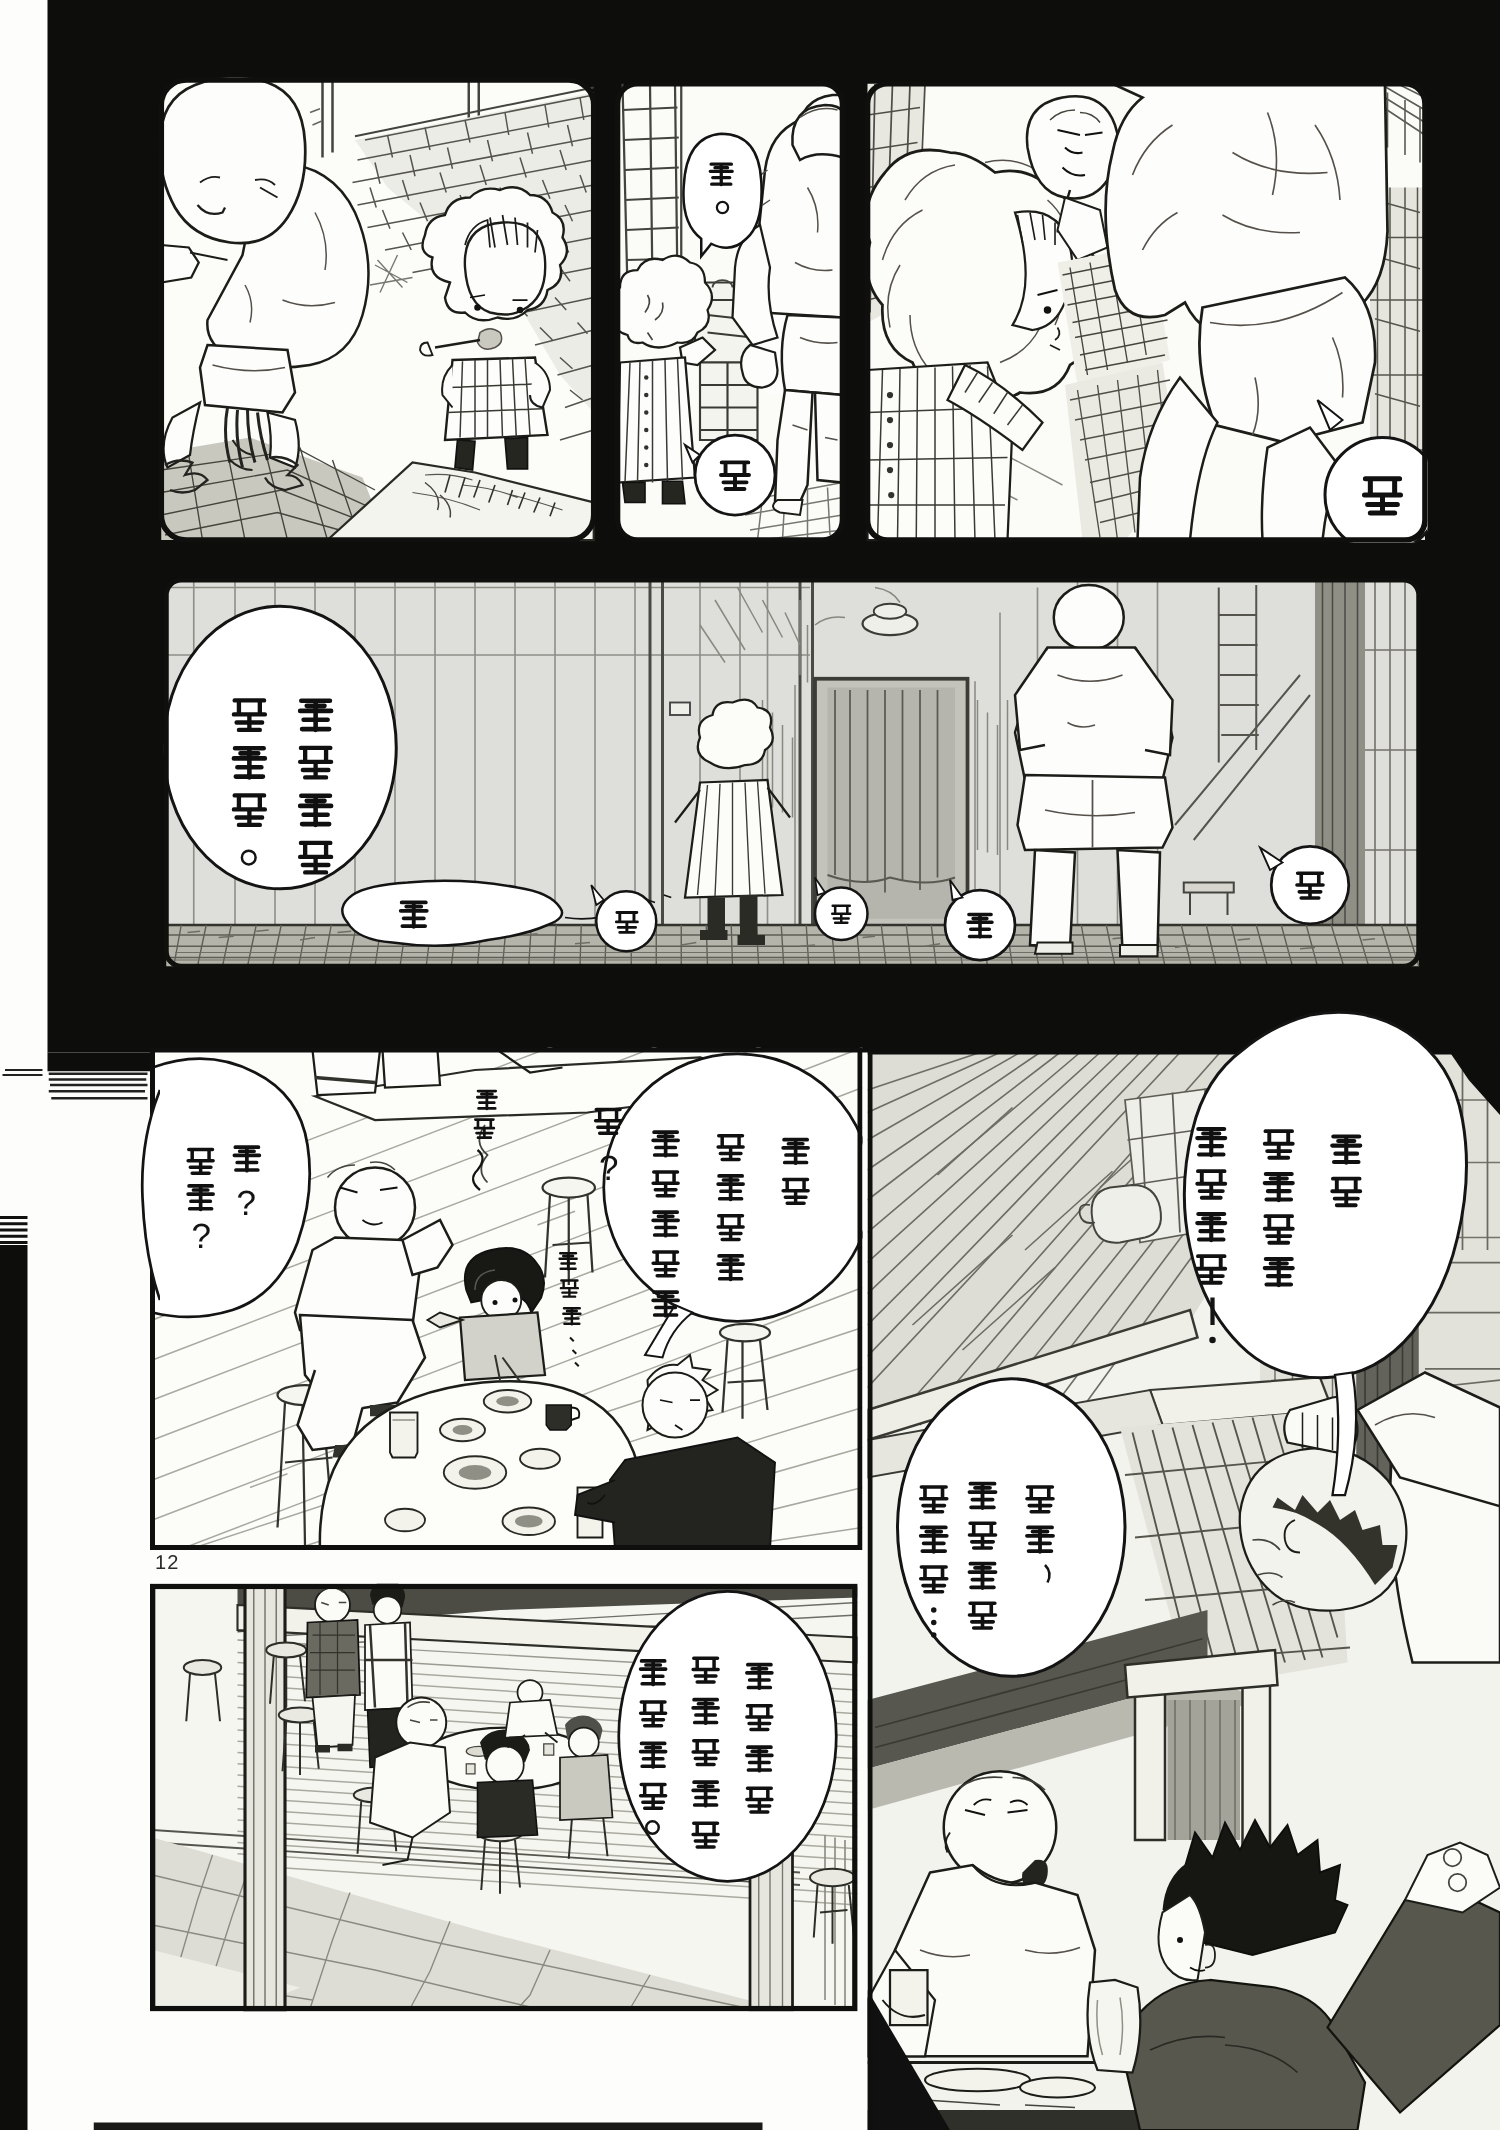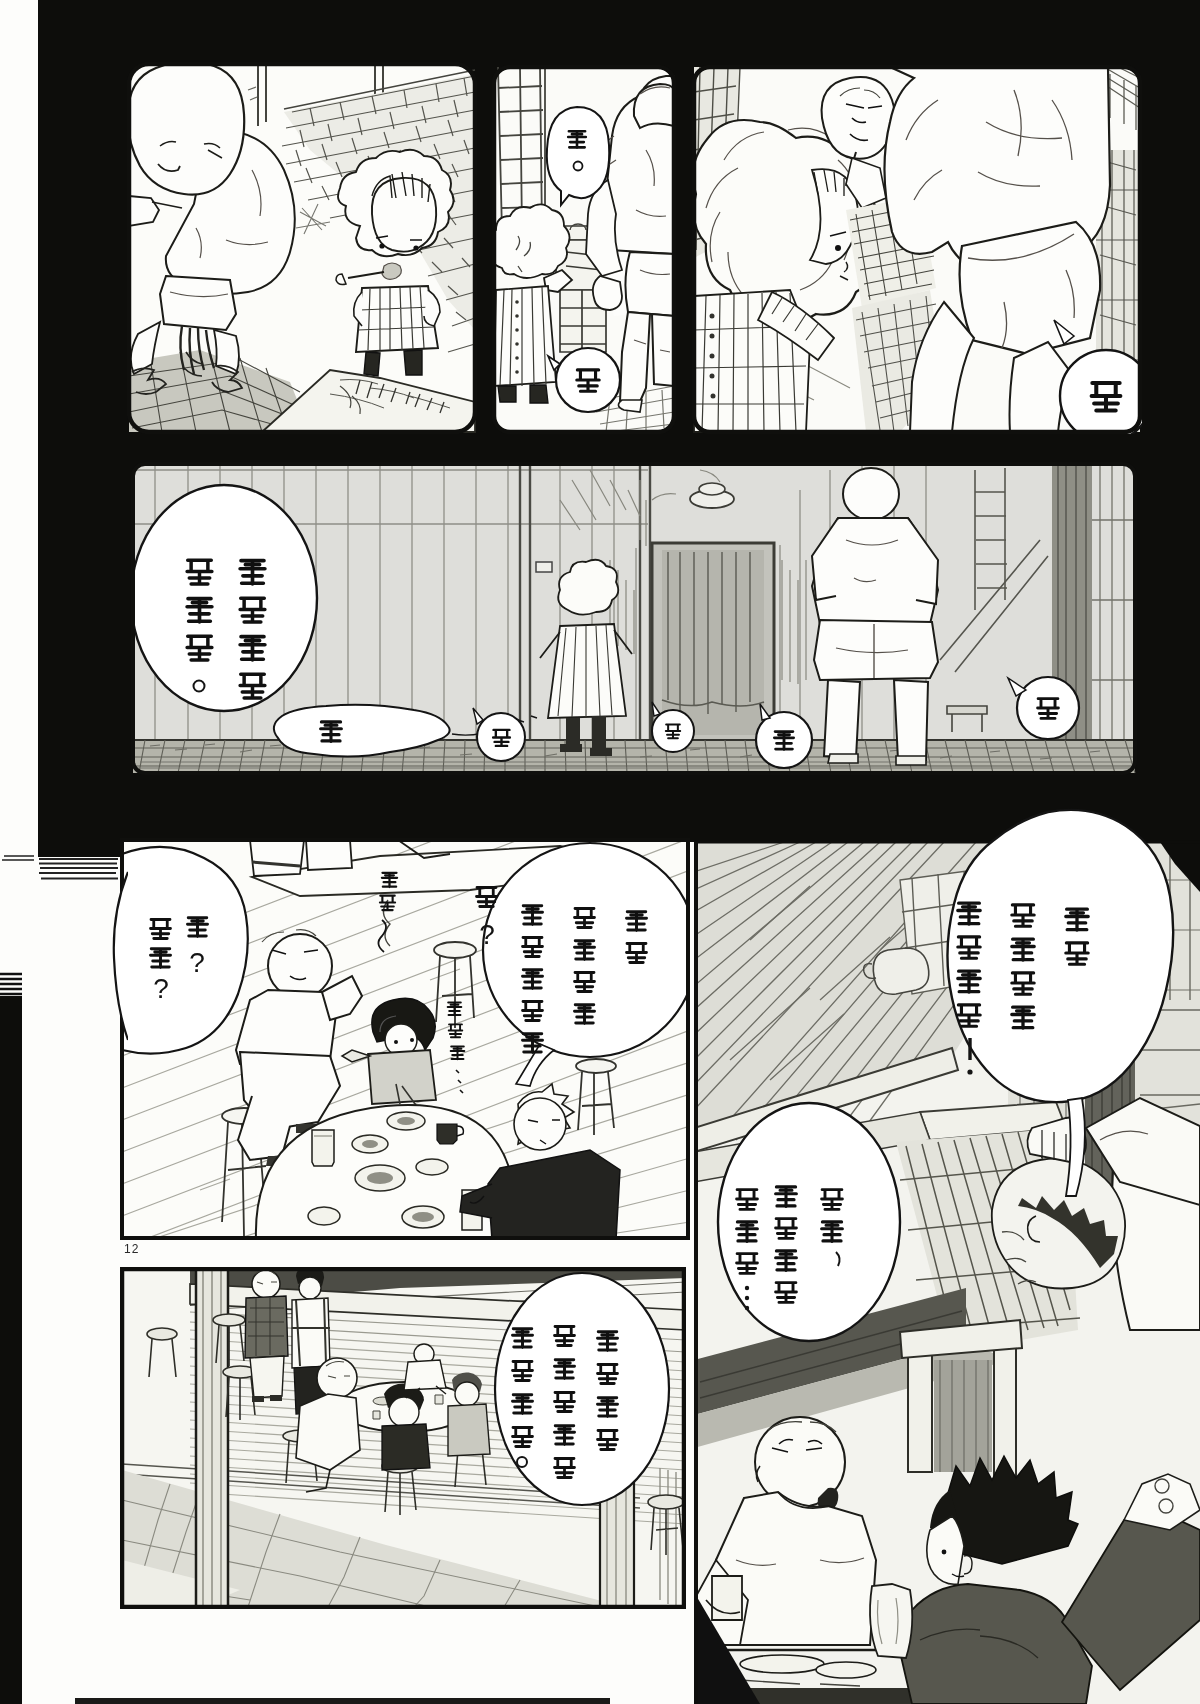--- a/index.html
+++ b/index.html
@@ -47,21 +47,21 @@
 <path d="M39 9 H118 M39 13.5 H117 M40 18 H118 M39 23 H116 M41 28.5 H118" stroke="#222" stroke-width="2"></path>
 </svg>
 
 <svg class="abs" style="left:0;top:968px;" width="24" height="30" viewBox="0 0 24 30">
 <path d="M0 6 H22 M0 11 H22 M0 16 H22 M0 21 H22 M0 26 H22" stroke="#111" stroke-width="2.4"></path>
 </svg>
 <div class="abs" style="left:0;top:996px;width:22px;height:708px;background:#0d0d0b;"></div>
 
 <div class="abs" style="left:75px;top:1698px;width:535px;height:6px;background:#1a1a18;"></div>
 
-<div class="abs" style="left:124px;top:1242px;font-size:12px;color:#2a2a2a;letter-spacing:1px;">12</div>
+<div class="abs" style="left:124px;top:1242px;font-size:16px;color:#2a2a2a;letter-spacing:1px;">12</div>
 
 <svg id="p1" class="abs" style="left:127px;top:62px;" width="350" height="372" viewBox="127 62 350 372">
 <rect x="129" y="64" width="346" height="368" rx="20" fill="#fcfcf9"></rect>
 
 <path d="M284 109 L475 70" stroke="#44443e" stroke-width="1.6" fill="none"></path>
 
 <path d="M258 64 V126 M266 64 V122 M375 64 V110 M383 64 V106" stroke="#44443e" stroke-width="2" fill="none"></path>
 <path d="M248 90 l8 -3 M250 100 l7 -3" stroke="#66665e" stroke-width="1.2"></path>
 
 <path d="M284 112 L475 74 L475 330 L448 300 L420 252 L370 200 L310 150 Z" fill="#ecece6"></path>

